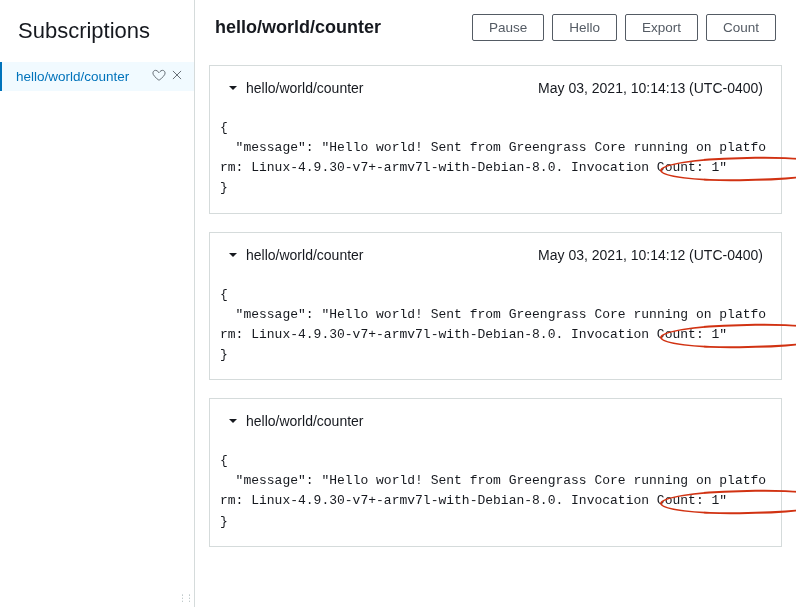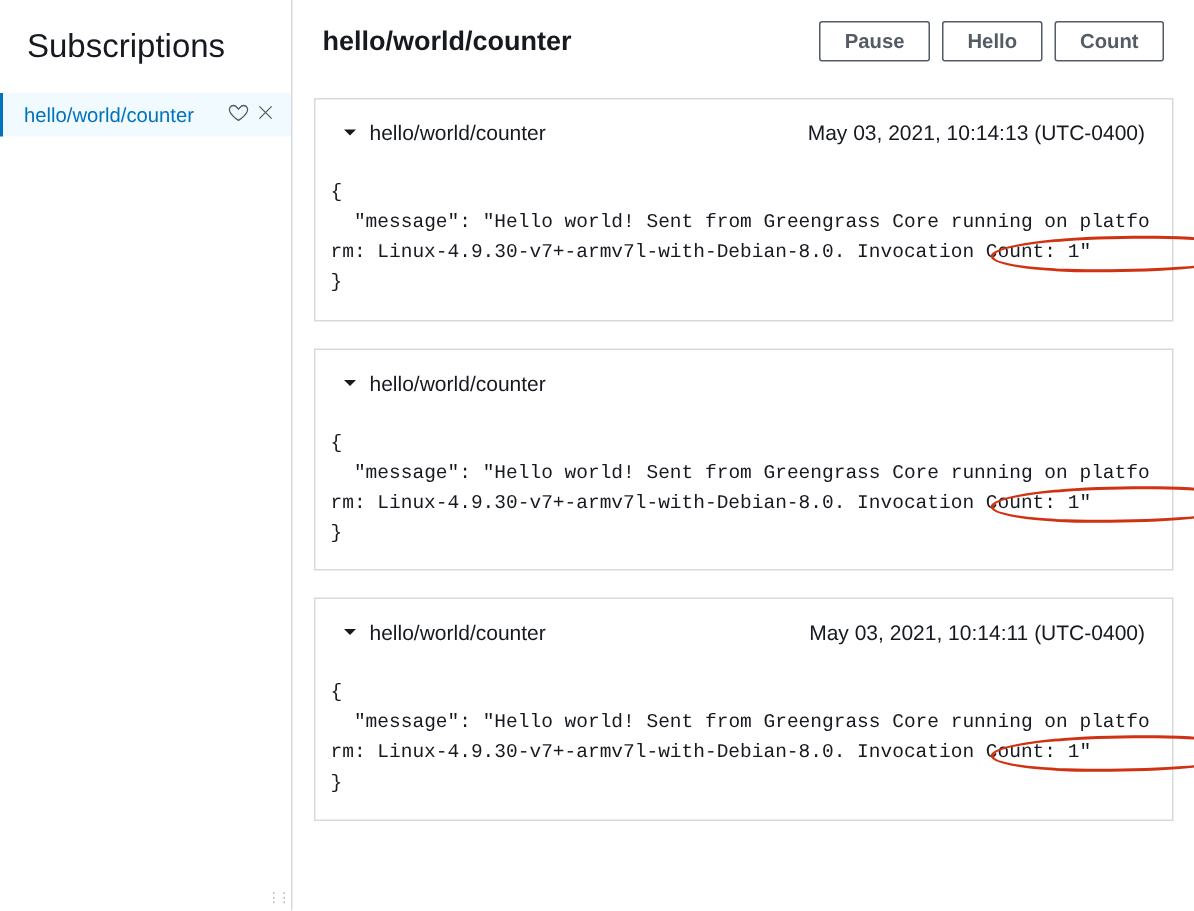--- a/index.html
+++ b/index.html
@@ -65,21 +65,21 @@
   }
   .topic-title {
     font-size: 18px;
     font-weight: 700;
     flex: 1;
   }
   .btn {
     border: 1px solid #545b64;
     background: #fff;
     color: #545b64;
-    font-weight: 700;
+    font-weight: 400;
     font-size: 13.5px;
     padding: 5px 16px;
     border-radius: 2px;
     cursor: pointer;
   }
   .messages {
     flex: 1;
     overflow-y: auto;
     padding: 4px 14px 10px 14px;
   }
@@ -139,20 +139,21 @@
       </span>
     </div>
     <div class="drag-handle">⋮⋮</div>
   </aside>
 
   <main class="main">
     <div class="toolbar">
       <div class="topic-title">hello/world/counter</div>
       <button class="btn">Pause</button>
       <button class="btn">Hello</button>
+      <button class="btn">Export</button>
       <button class="btn">Count</button>
     </div>
 
     <div class="messages">
 
       <div class="msg-card">
         <div class="msg-header">
           <div class="msg-topic-wrap">
             <span class="caret-icon">
               <svg viewBox="0 0 10 10">
@@ -172,38 +173,38 @@
       <div class="msg-card">
         <div class="msg-header">
           <div class="msg-topic-wrap">
             <span class="caret-icon">
               <svg viewBox="0 0 10 10">
                   <path d="M1 3 L5 7 L9 3 Z"></path>
                 </svg>
             </span>
             <span class="msg-topic">hello/world/counter</span>
           </div>
+          <span class="msg-time">May 03, 2021, 10:14:12 (UTC-0400)</span>
         </div>
         <pre class="msg-body">{
   "message": "Hello world! Sent from Greengrass Core running on platform: Linux-4.9.30-v7+-armv7l-with-Debian-8.0. Invocation Count: 1"
 }</pre>
         <div class="red-circle" style="width:175px;height:24px;left:450px;top:91px;"></div>
       </div>
 
       <div class="msg-card">
         <div class="msg-header">
           <div class="msg-topic-wrap">
             <span class="caret-icon">
               <svg viewBox="0 0 10 10">
                   <path d="M1 3 L5 7 L9 3 Z"></path>
                 </svg>
             </span>
             <span class="msg-topic">hello/world/counter</span>
           </div>
-          <span class="msg-time">May 03, 2021, 10:14:11 (UTC-0400)</span>
         </div>
         <pre class="msg-body">{
   "message": "Hello world! Sent from Greengrass Core running on platform: Linux-4.9.30-v7+-armv7l-with-Debian-8.0. Invocation Count: 1"
 }</pre>
         <div class="red-circle" style="width:175px;height:24px;left:450px;top:91px;"></div>
       </div>
 
     </div>
   </main>
 </div>

